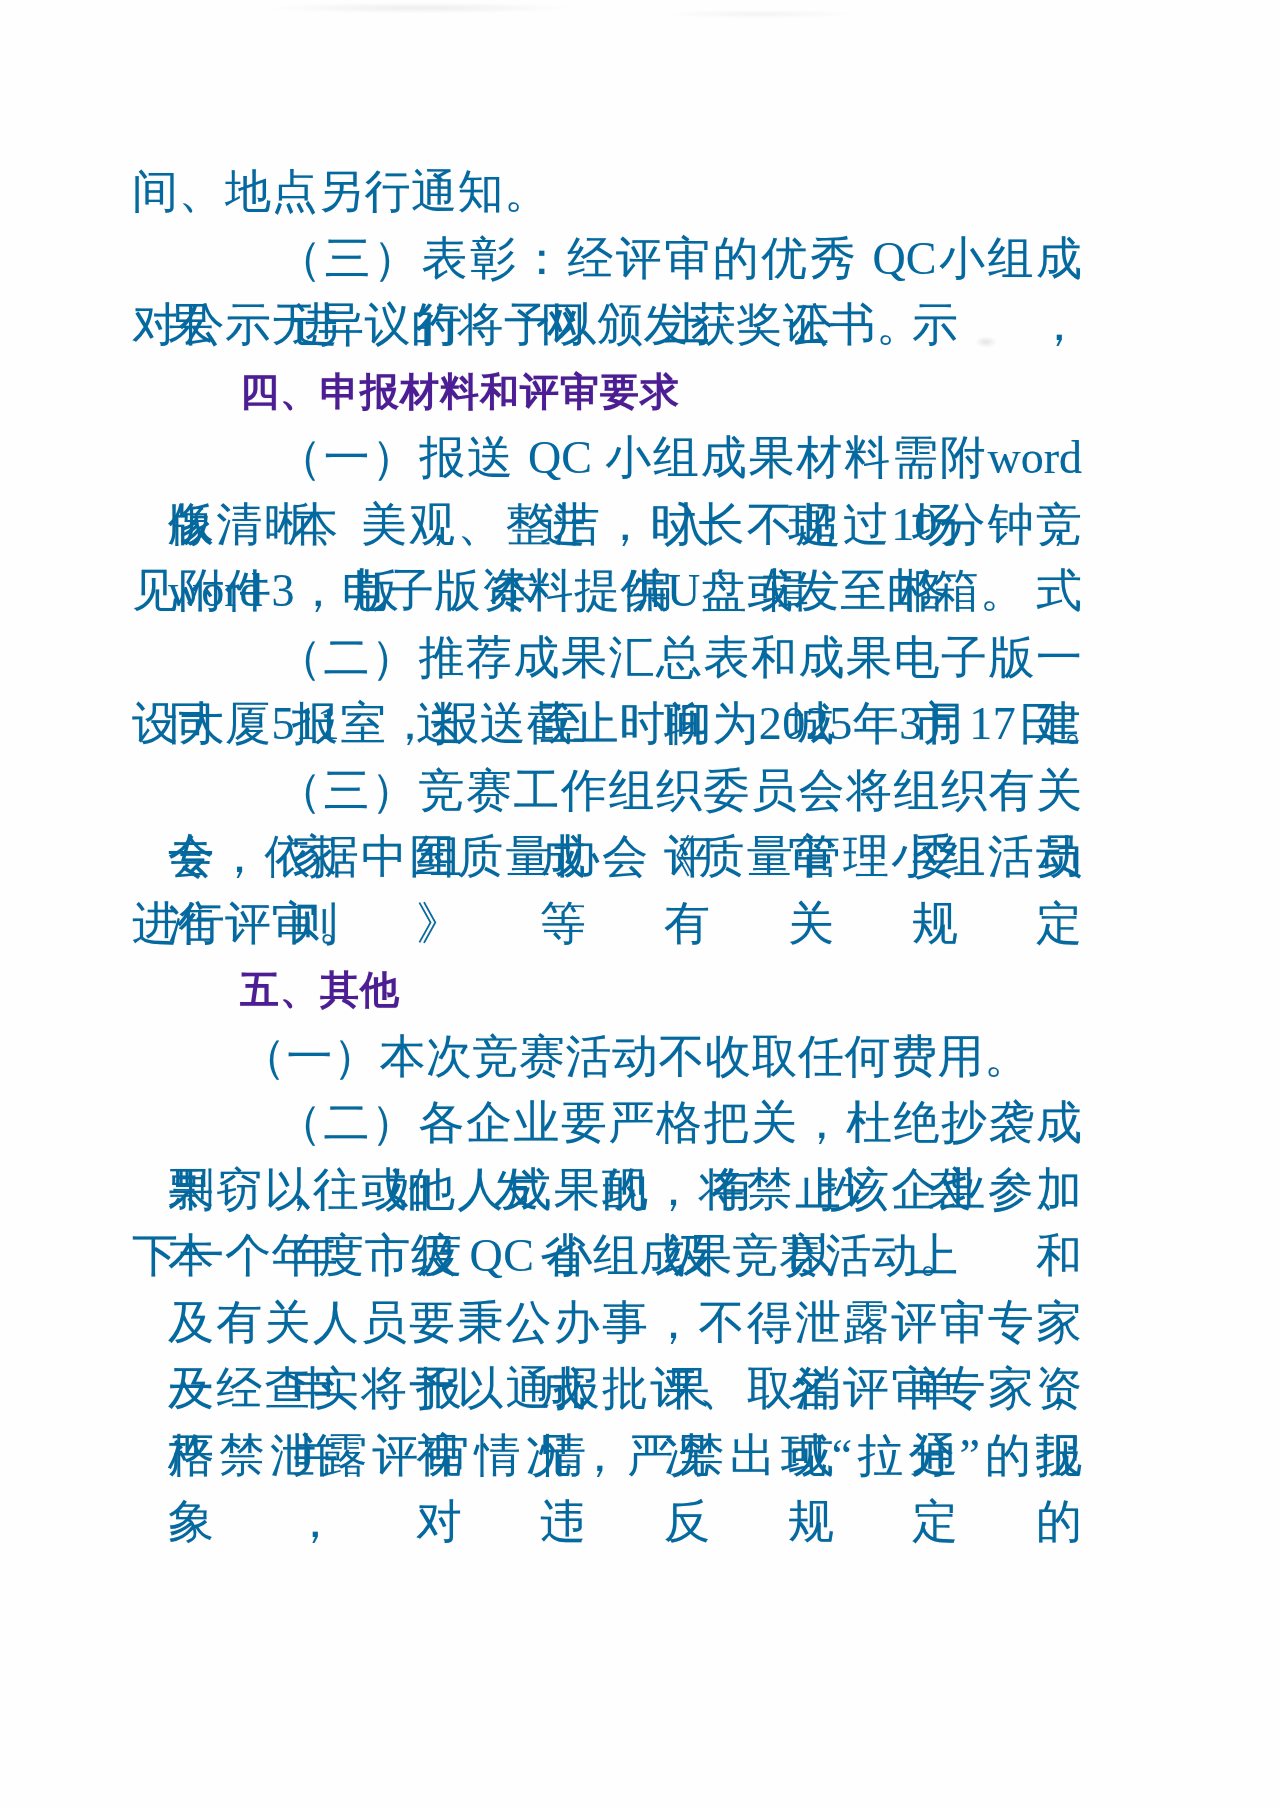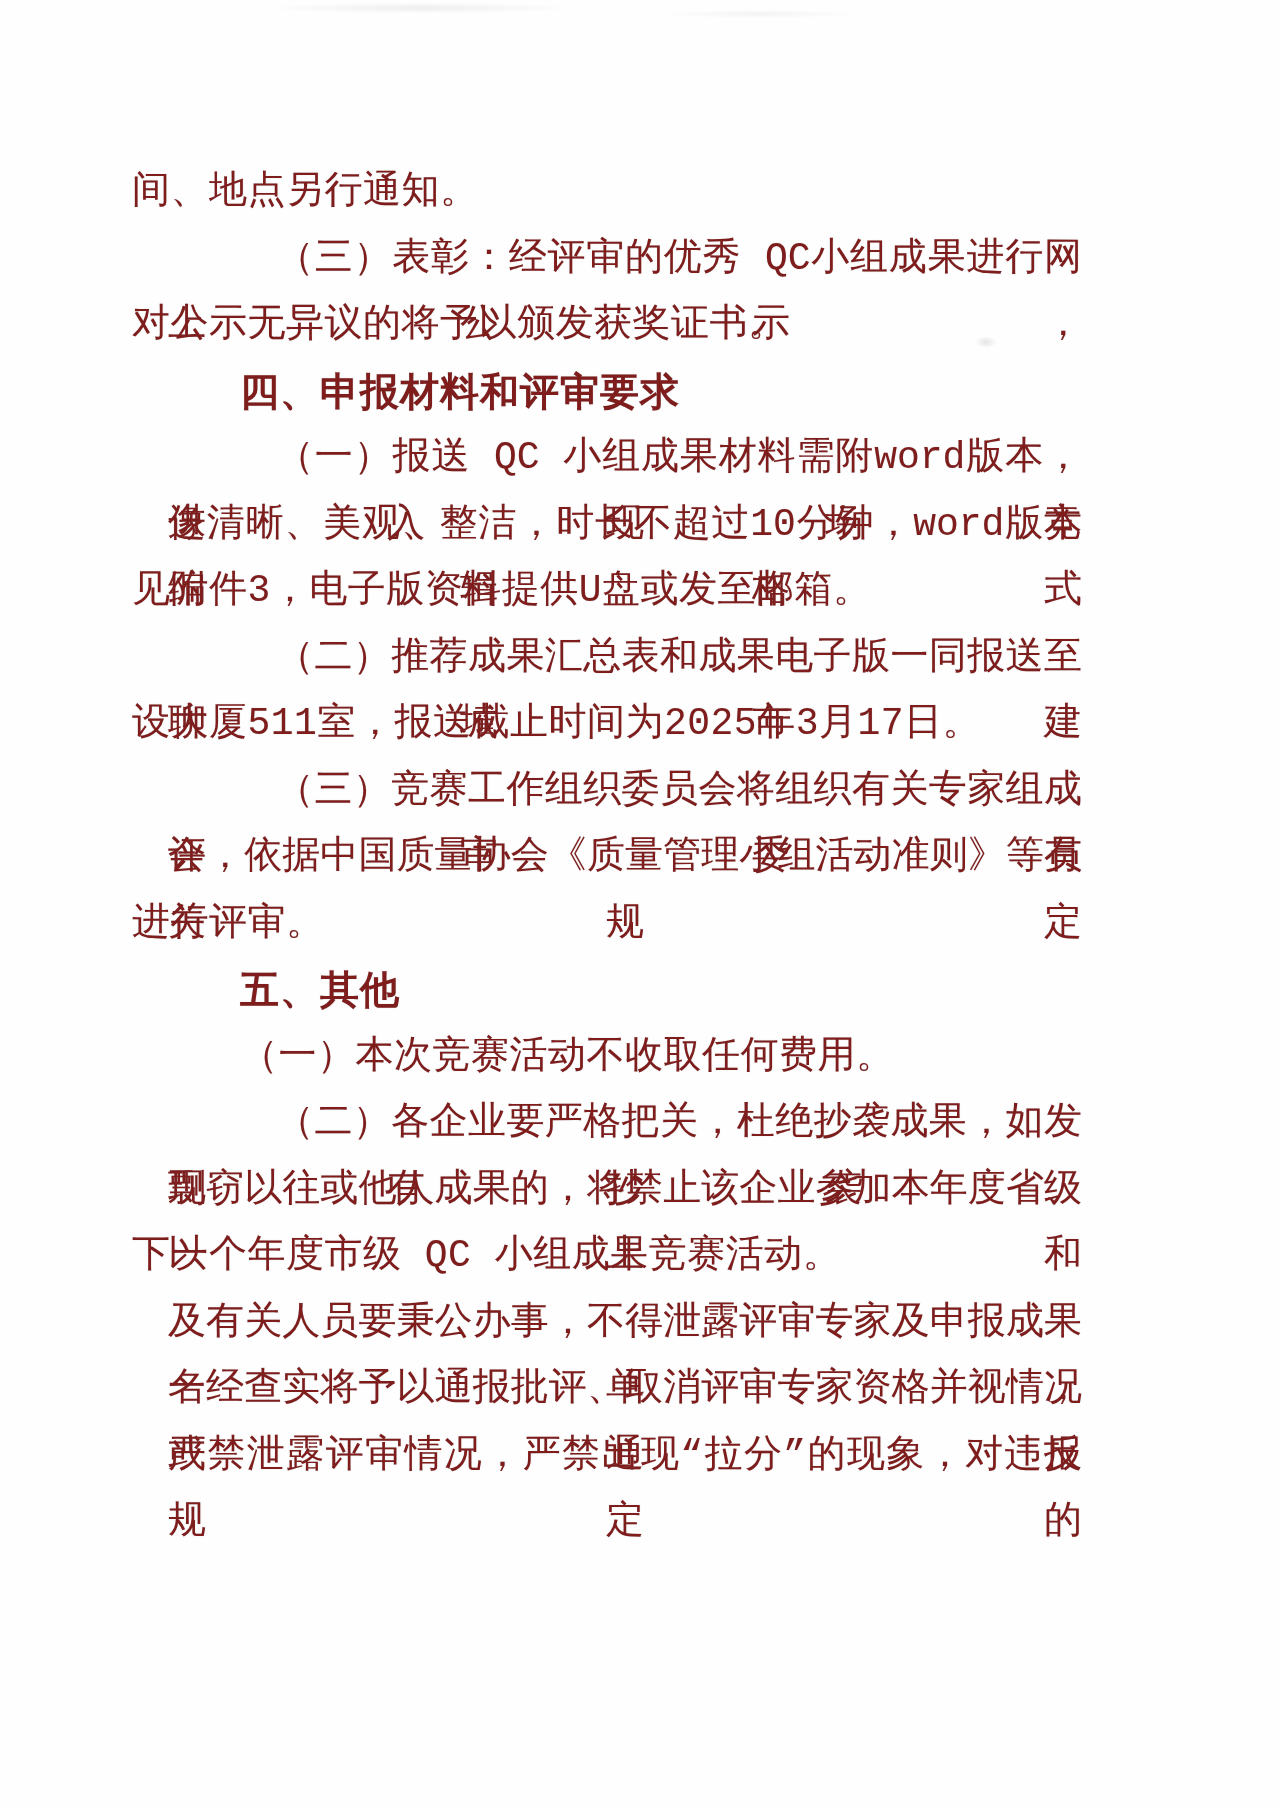--- a/index.html
+++ b/index.html
@@ -33,42 +33,41 @@
   }
   .doc-body {
     position: absolute;
     left: 132px;
     top: 159px;
     width: 950px;
   }
   .line {
     height: 66.5px;
     line-height: 66.5px;
-    font-size: 38px;
-    color: #7f1d1d;
+    font-size: 46px;
+    color: #0369a1;
     letter-spacing: 0.5px;
     white-space: nowrap;
     text-shadow: 0 0 1px rgba(90,90,90,0.35);
-    font-family: Liberation Mono, monospace;
   }
   .line.justify {
     white-space: normal;
     text-align: justify;
     text-align-last: justify;
     text-justify: inter-character;
     letter-spacing: 0;
     margin-left: 36px;
   }
   .line.indent {
     text-indent: 108px;
   }
   .line.heading {
     font-family: "Liberation Sans", "DejaVu Sans", sans-serif;
     font-weight: 700;
-    color: #7f1d1d;
+    color: #4c1d95;
     font-size: 39px;
     letter-spacing: 1px;
     text-shadow: 0 0 1px rgba(80,80,80,0.4);
   }
 </style>
 </head>
 <body>
 
 <div class="page">
   <div class="scan-noise-top"></div>

